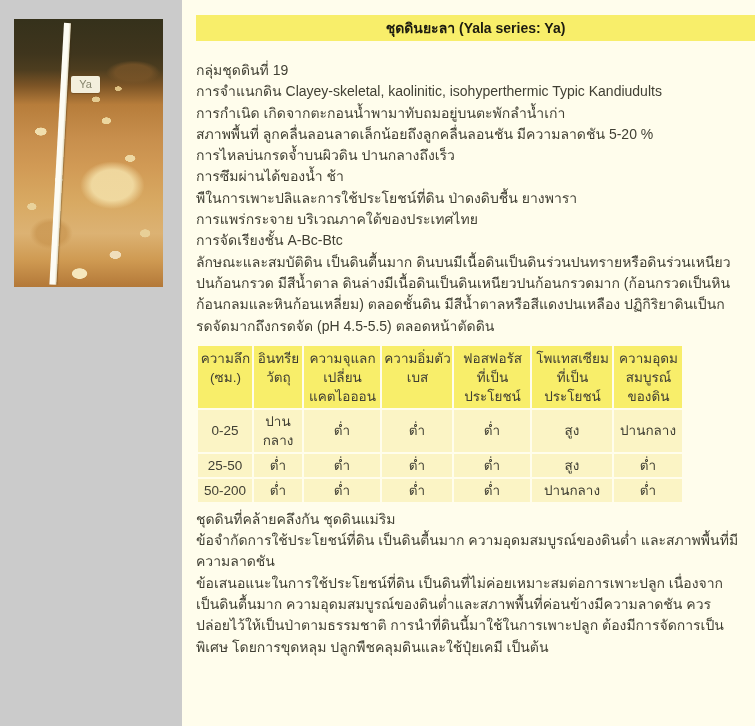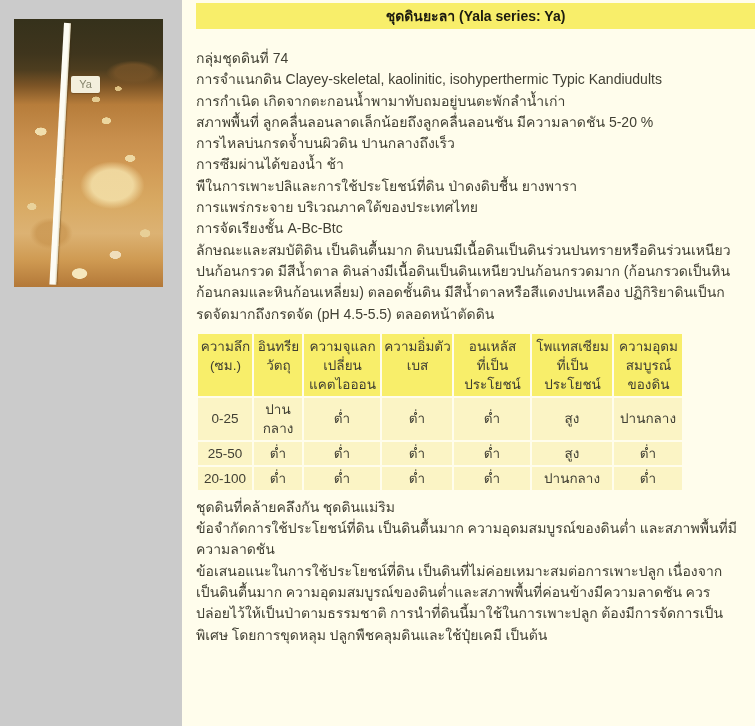--- a/index.html
+++ b/index.html
@@ -65,21 +65,21 @@
     border-radius: 2px;
     box-shadow: 0 1px 1px rgba(60,40,10,0.3);
   }
   
   .content {
     flex: 1 1 auto;
     background: #fffdec;
     padding: 0 15px 0 14px;
   }
   .title-bar {
-    margin-top: 3px;
+    margin-top: 15px;
     margin-right: -15px; 
     height: 26px;
     line-height: 26px;
     background: #f8ee6a;
     color: #1c1b10;
     font-weight: bold;
     font-size: 14px;
     text-align: center;
   }
   .desc {
@@ -109,41 +109,40 @@
     background: #fbf4c5;
     text-align: center;
     line-height: 19px;
     padding: 2px 1px;
     color: #403f33;
   }
   .post {
     margin-top: 5px;
     font-size: 14px;
     line-height: 21.3px;
-    font-family: Liberation Serif, serif;
   }
 </style>
 </head>
 <body>
 
 <div class="page">
 
   <div class="left-rail">
     <div class="soil-photo">
       <div class="stick"></div>
       <div class="stick-label">Ya</div>
     </div>
   </div>
 
   <div class="content">
 
     <div class="title-bar">ชุดดินยะลา (Yala series: Ya)</div>
 
     <div class="desc">
-      <div class="line">กลุ่มชุดดินที่ 74</div>
+      <div class="line">กลุ่มชุดดินที่ 19</div>
       <div class="line">การจำแนกดิน Clayey-skeletal, kaolinitic, isohyperthermic Typic Kandiudults</div>
       <div class="line">การกำเนิด เกิดจากตะกอนน้ำพามาทับถมอยู่บนตะพักลำน้ำเก่า</div>
       <div class="line">สภาพพื้นที่ ลูกคลื่นลอนลาดเล็กน้อยถึงลูกคลื่นลอนชัน มีความลาดชัน 5-20 %</div>
       <div class="line">การไหลบ่นกรดจ้ำบนผิวดิน ปานกลางถึงเร็ว</div>
       <div class="line">การซึมผ่านได้ของน้ำ ช้า</div>
       <div class="line">พืในการเพาะปลิและการใช้ประโยชน์ที่ดิน ป่าดงดิบชื้น ยางพารา</div>
       <div class="line">การแพร่กระจาย บริเวณภาคใต้ของประเทศไทย</div>
       <div class="line">การจัดเรียงชั้น A-Bc-Btc</div>
       <div class="line">ลักษณะและสมบัติดิน เป็นดินตื้นมาก ดินบนมีเนื้อดินเป็นดินร่วนปนทรายหรือดินร่วนเหนียวปนก้อนกรวด มีสีน้ำตาล ดินล่างมีเนื้อดินเป็นดินเหนียวปนก้อนกรวดมาก (ก้อนกรวดเป็นหินก้อนกลมและหินก้อนเหลี่ยม) ตลอดชั้นดิน มีสีน้ำตาลหรือสีแดงปนเหลือง ปฏิกิริยาดินเป็นกรดจัดมากถึงกรดจัด (pH 4.5-5.5) ตลอดหน้าตัดดิน</div>
     </div>
@@ -162,21 +161,21 @@
         <tr>
           <th>ความลึก
 (ซม.)</th>
           <th>อินทรีย
 วัตถุ</th>
           <th>ความจุแลก
 เปลี่ยน
 แคตไอออน</th>
           <th>ความอิ่มตัว
 เบส</th>
-          <th>อนเหลัส
+          <th>ฟอสฟอรัส
 ที่เป็น
 ประโยชน์</th>
           <th>โพแทสเซียม
 ที่เป็นประโยชน์</th>
           <th>ความอุดม
 สมบูรณ์
 ของดิน</th>
         </tr>
       </thead>
       <tbody>
@@ -192,21 +191,21 @@
         <tr>
           <td>25-50</td>
           <td>ต่ำ</td>
           <td>ต่ำ</td>
           <td>ต่ำ</td>
           <td>ต่ำ</td>
           <td>สูง</td>
           <td>ต่ำ</td>
         </tr>
         <tr>
-          <td>20-100</td>
+          <td>50-200</td>
           <td>ต่ำ</td>
           <td>ต่ำ</td>
           <td>ต่ำ</td>
           <td>ต่ำ</td>
           <td>ปานกลาง</td>
           <td>ต่ำ</td>
         </tr>
       </tbody>
     </table>
 

